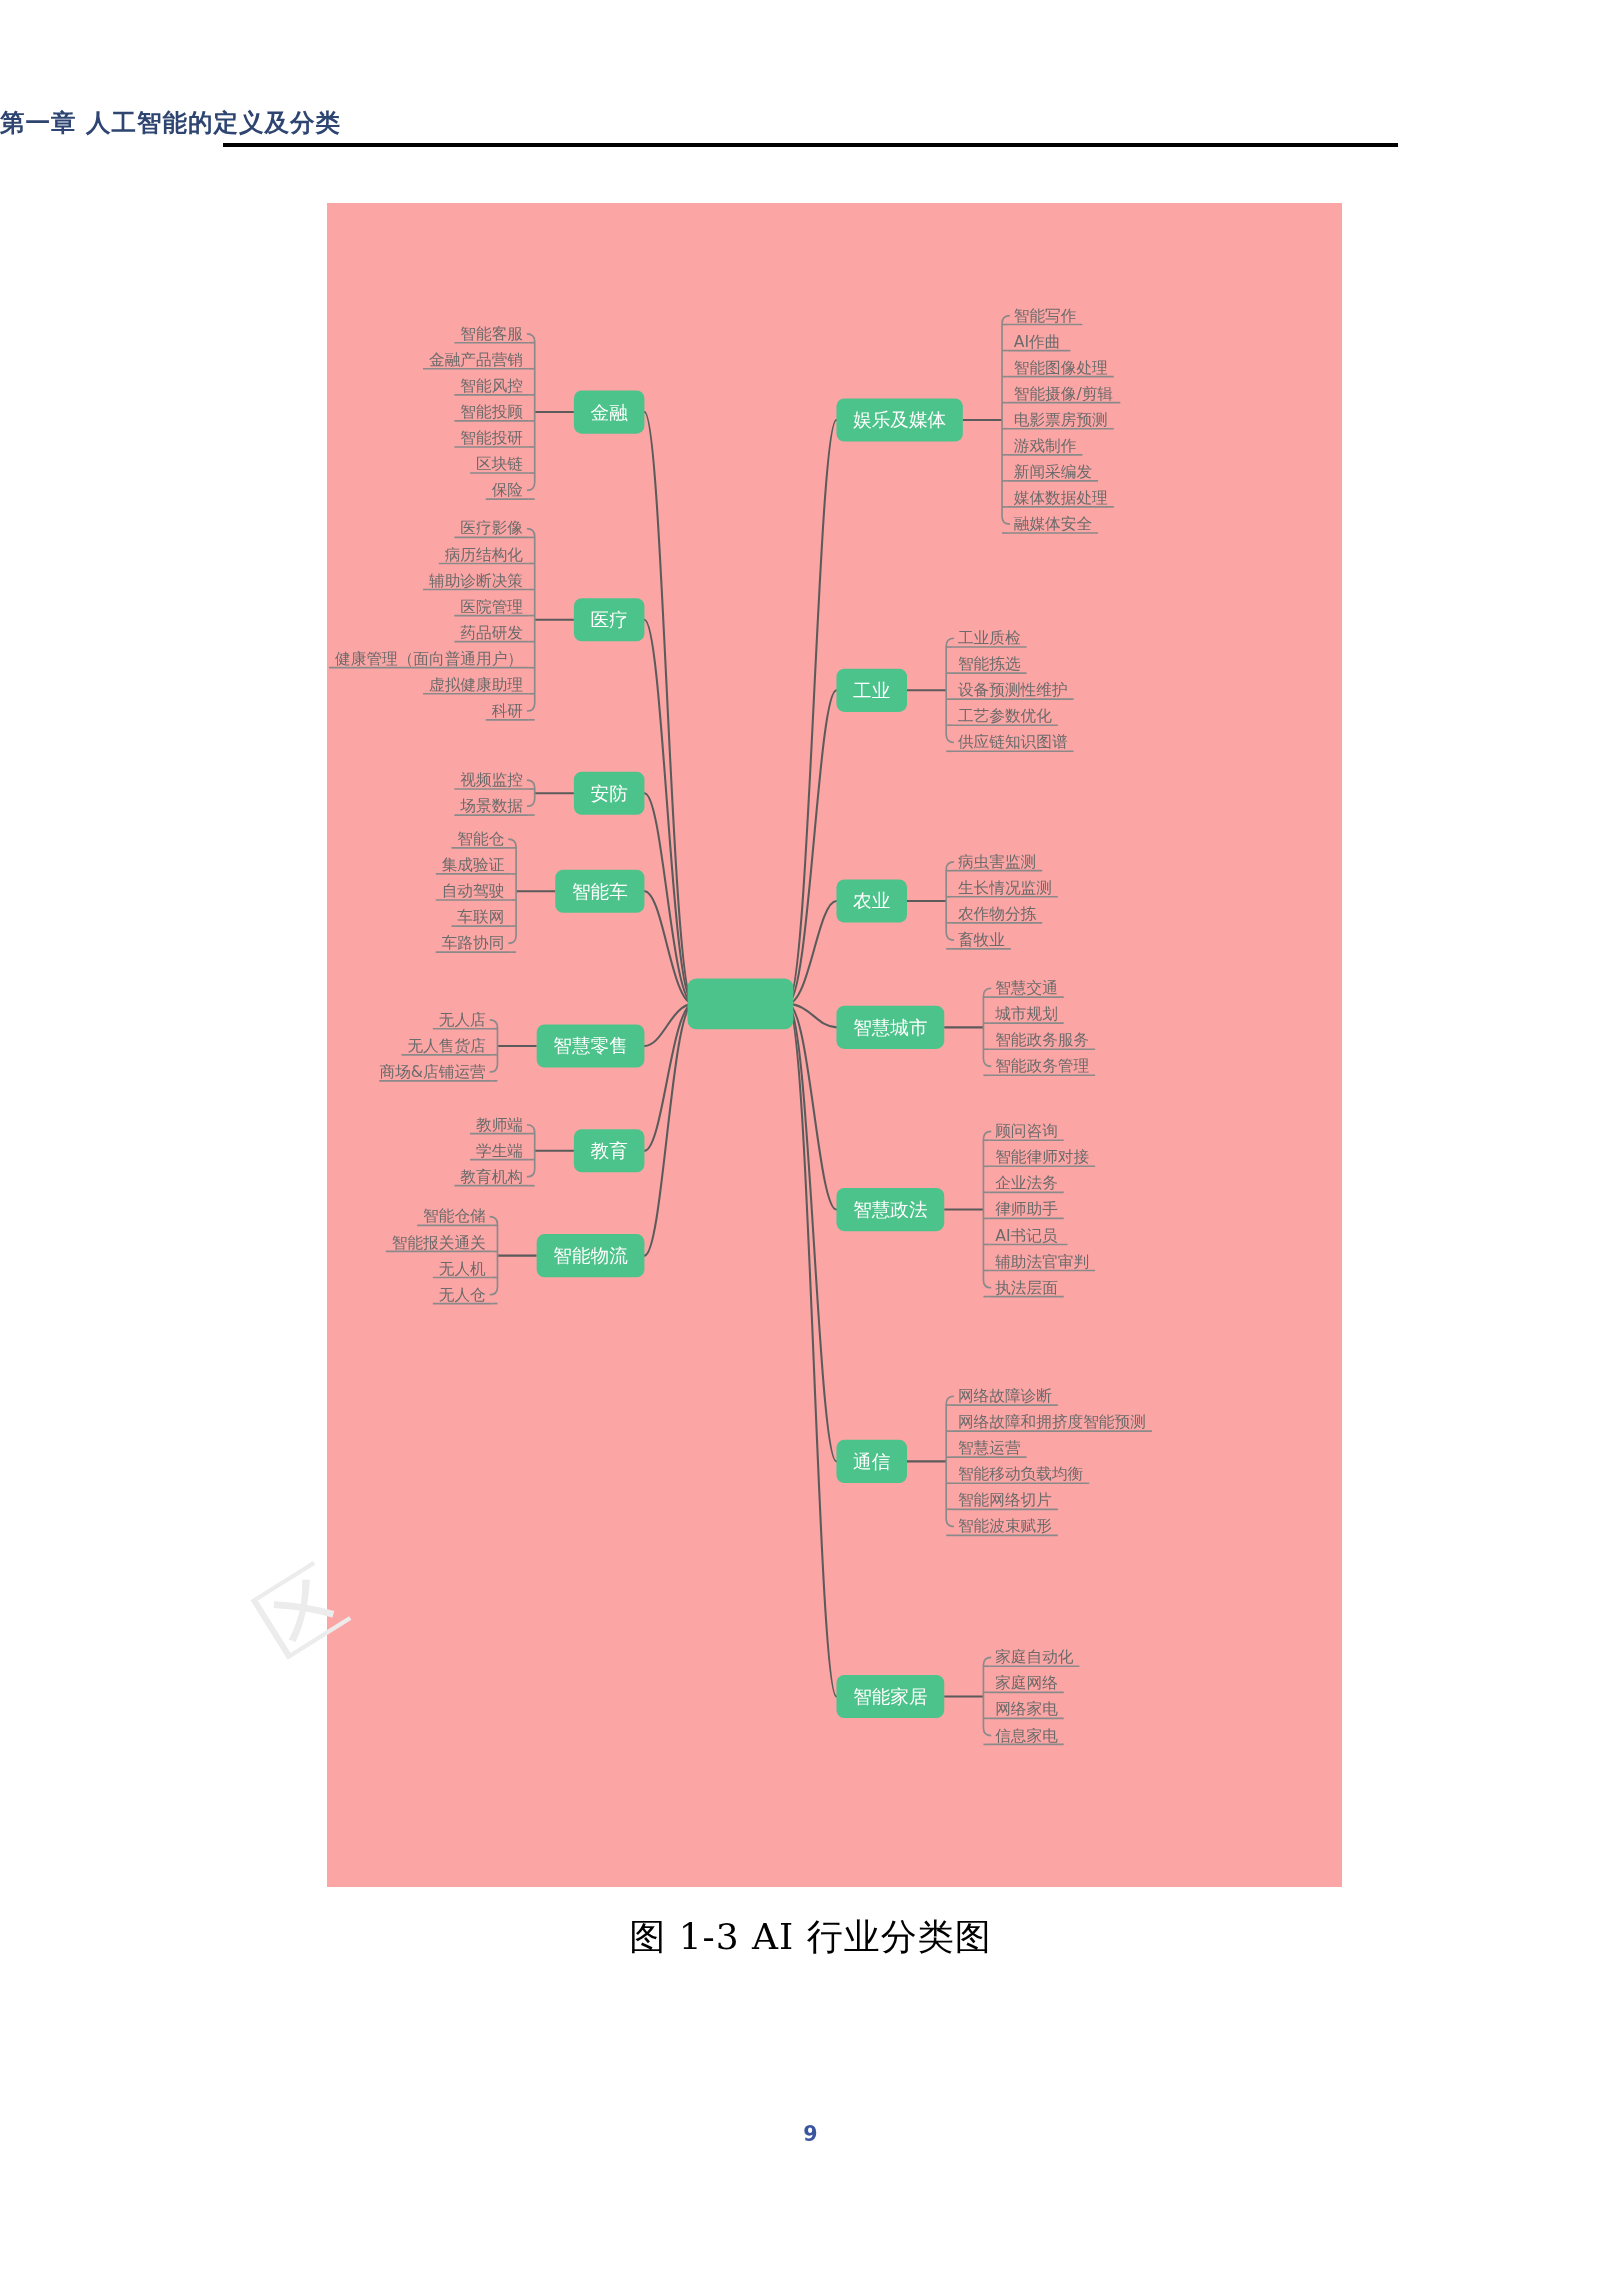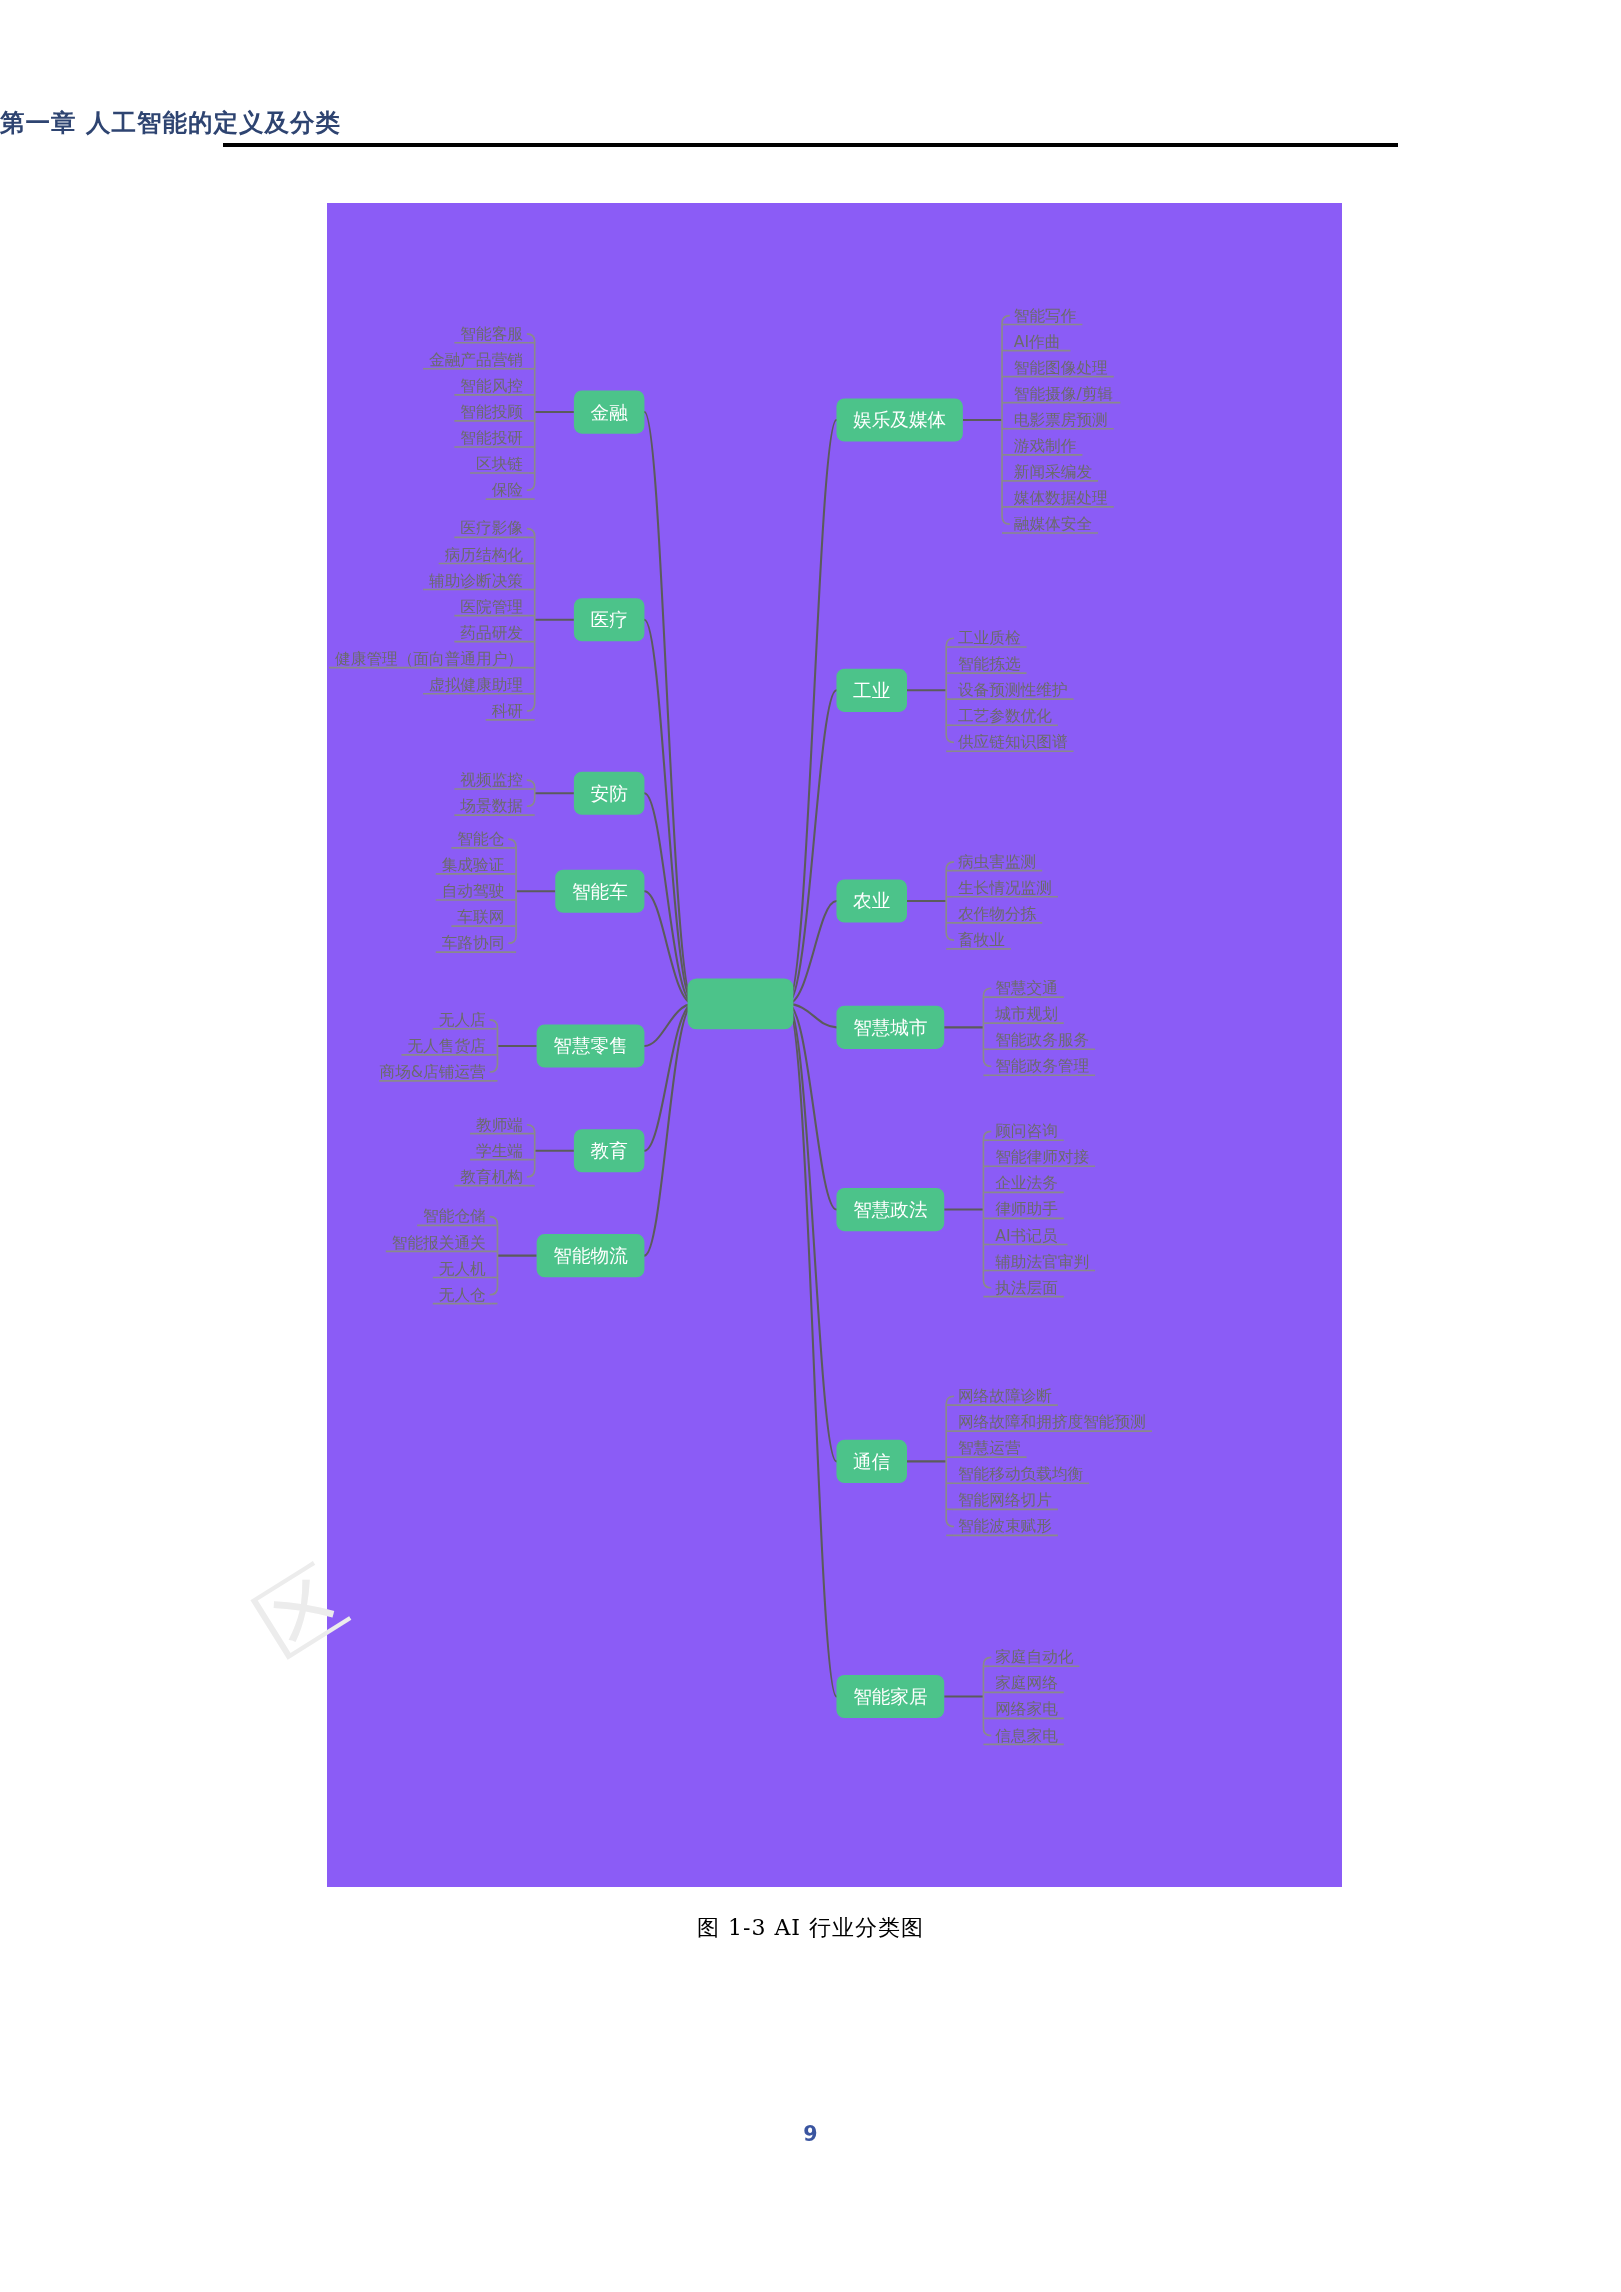--- a/index.html
+++ b/index.html
@@ -30,21 +30,21 @@
     left:223px; right:223px; top:143px;
     height:3.9px;
     background:#000000;
   }
 
   
   .figure-panel {
     position:absolute;
     left:327px; top:203px;
     width:1015px; height:1684px;
-    background:#8b5cf6;
+    background:#fca5a5;
   }
   .figure-svg { position:absolute; left:0; top:0; }
 
   .node-label {
     font-family:"DejaVu Sans", sans-serif;
     fill:#ffffff;
     font-size:19px;
     text-anchor:middle;
     dominant-baseline:central;
   }
@@ -57,21 +57,21 @@
   }
   .leaf-label.right { text-anchor:start; }
   .leaf-label.left  { text-anchor:end; }
 
   
   .figure-caption {
     position:absolute;
     left:0; right:0; top:1913px;
     text-align:center;
     font-family:"DejaVu Serif", serif;
-    font-size:22px;
+    font-size:36px;
     color:#000000;
     letter-spacing:1px;
   }
 
   
   .page-number {
     position:absolute;
     left:0; right:0; top:2122px;
     text-align:center;
     font-family:"DejaVu Sans", sans-serif;

